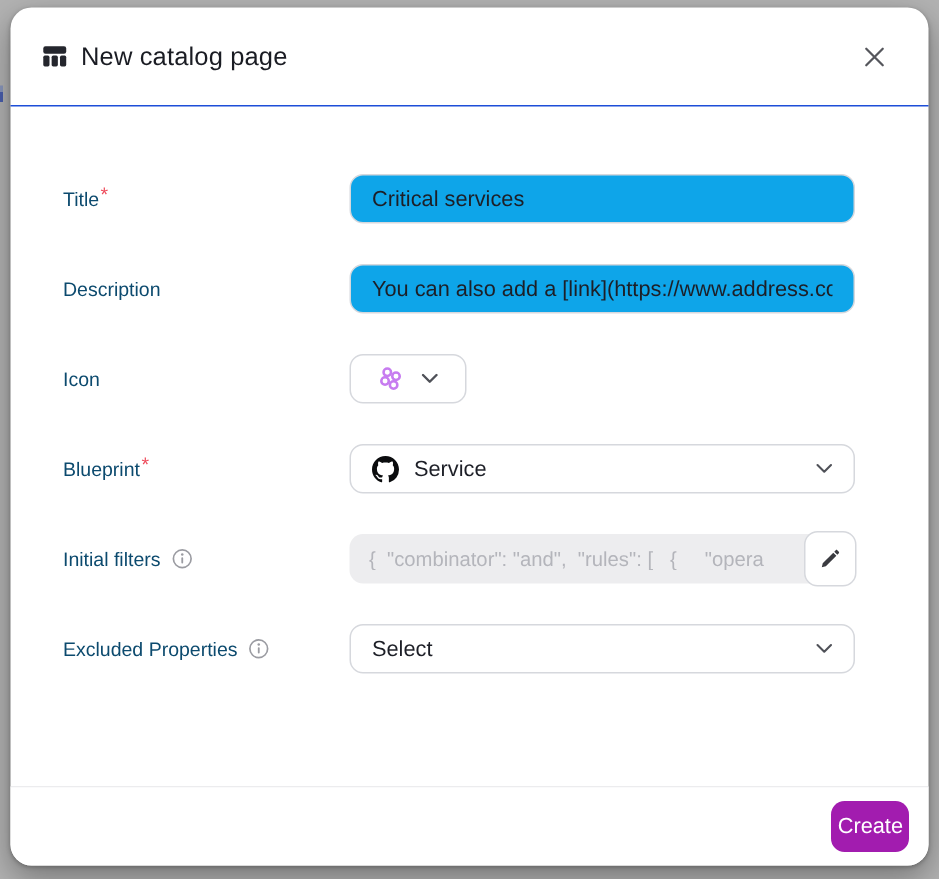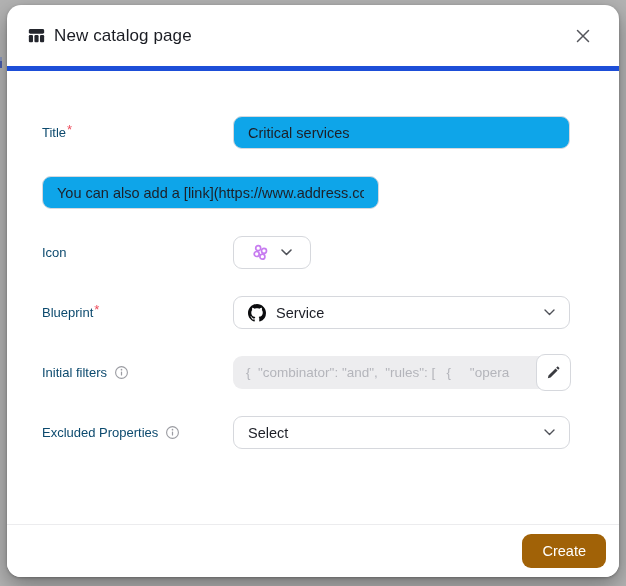--- a/index.html
+++ b/index.html
@@ -7,21 +7,21 @@
   body { background:#b3b3b3; font-family:"Liberation Sans", sans-serif; position:relative; }
 
   .artifact { position:absolute; left:0; top:57px; width:2px; height:11px;
     background:linear-gradient(#8a97bd 0 40%, #4a5fae 40% 100%); }
 
   .modal { position:absolute; left:7px; top:5px; width:612px; height:572px;
     background:#fff; border-radius:14px;
     box-shadow:0 8px 22px rgba(0,0,0,.35), 0 1px 3px rgba(0,0,0,.25); }
 
   .header { display:flex; align-items:center; height:66px; padding:0 26px 0 21px;
-    border-bottom:5px solid #1d4ed8; }
+    border-bottom:1px solid #1d4ed8; }
   .h-title { font-size:17px; font-weight:500; color:#1a1c23; margin-left:9px; letter-spacing:.1px; }
   .close-btn { margin-left:auto; background:none; border:none; cursor:pointer;
     display:flex; align-items:center; padding:3px; }
 
   .form { padding:45px 0 0 35px; }
   .row { display:flex; align-items:center; height:33px; margin-bottom:27px; }
   .label-cell { width:191px; display:flex; align-items:center; }
   .label { font-size:13px; color:#0c4a6e; }
   .req { color:#ee4c5c; font-size:13px; position:relative; top:-3px; margin-left:1px; }
   .info { margin-left:7px; display:flex; align-items:center; }
@@ -43,21 +43,21 @@
   .filters-input { width:100%; height:100%; background:#ededef; border:none; border-radius:9px;
     padding:0 42px 0 13px; font-family:"Liberation Sans",sans-serif; font-size:13.5px;
     color:#b4b5bb; outline:none; }
   .edit-btn { position:absolute; right:-1px; top:-2px; width:35px; height:37px; background:#fff;
     border:1px solid #d6d8dd; border-radius:9px; display:flex; align-items:center;
     justify-content:center; cursor:pointer; }
 
   .footer { position:absolute; left:0; right:0; bottom:0; height:53px;
     border-top:1px solid #ececee; display:flex; align-items:center; justify-content:flex-end;
     padding-right:13px; border-radius:0 0 14px 14px; background:#fff; }
-  .create-btn { height:34px; padding:0 20px; background:#a16207; color:#fff; border:none;
+  .create-btn { height:34px; padding:0 4px; background:#a21caf; color:#fff; border:none;
     border-radius:9px; font-family:"Liberation Sans",sans-serif; font-size:14.5px;
     font-weight:500; cursor:pointer; }
 </style>
 </head>
 <body>
 
 <div class="artifact"></div>
 
 <div class="modal">
 
@@ -84,20 +84,23 @@
 
     <div class="row">
       <div class="label-cell">
         <span class="label">Title</span>
         <span class="req">*</span>
       </div>
       <input class="text-input" type="text" value="Critical services" style="">
     </div>
 
     <div class="row">
+      <div class="label-cell">
+        <span class="label">Description</span>
+      </div>
       <input class="text-input" type="text" value="You can also add a [link](https://www.address.com)" style="">
     </div>
 
     <div class="row">
       <div class="label-cell">
         <span class="label">Icon</span>
       </div>
       <div class="icon-picker">
         <span style="display:flex;">
           <svg width="17" height="17" viewBox="0 0 17 17" fill="none" stroke="#c77cf0" stroke-width="1.7">

